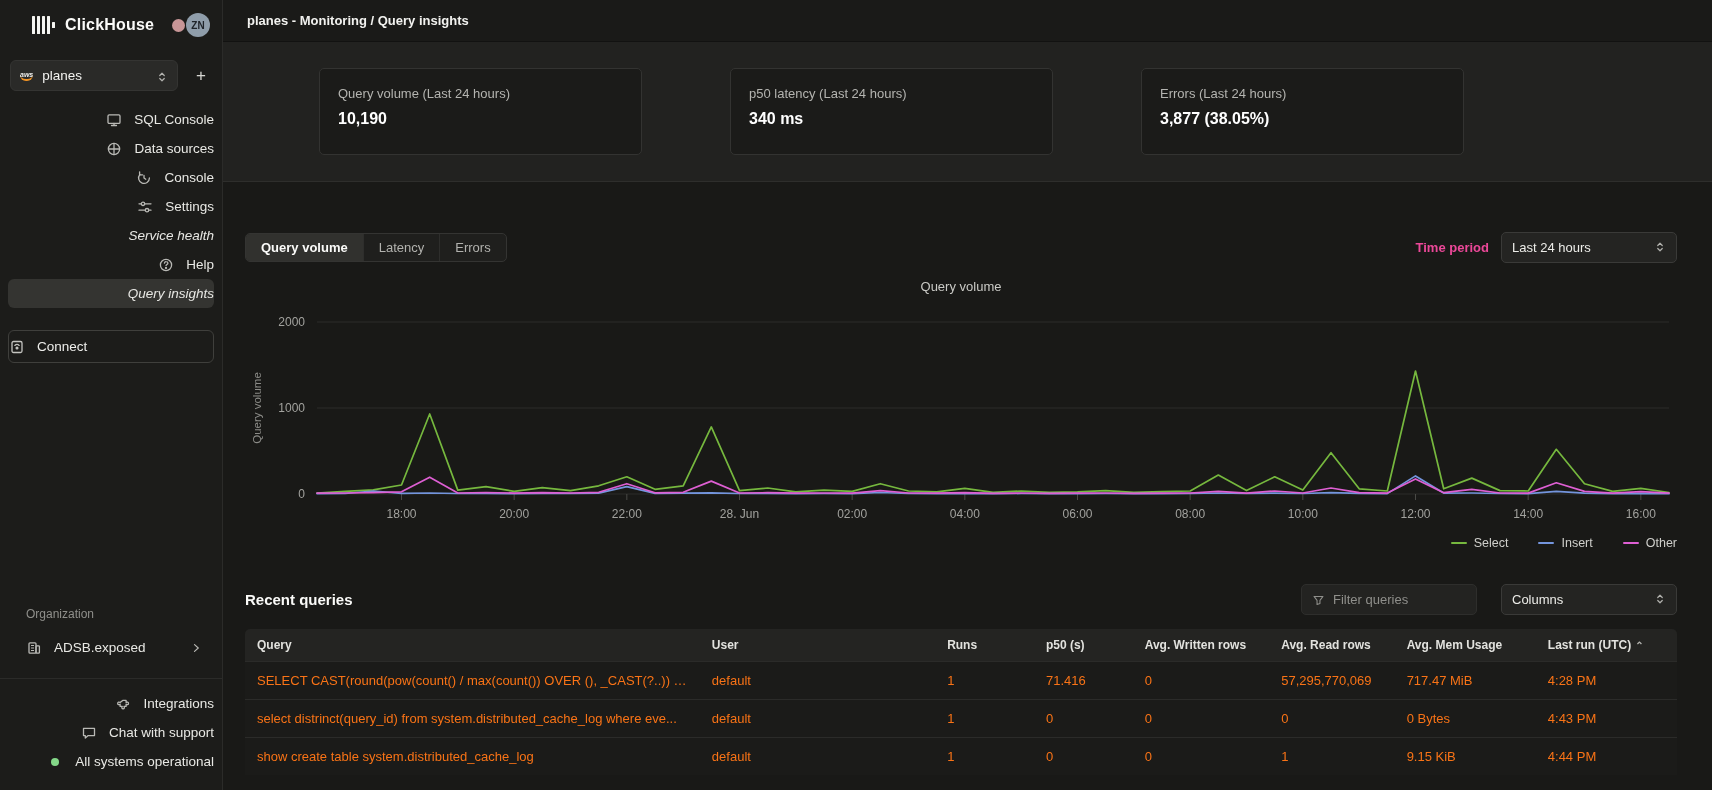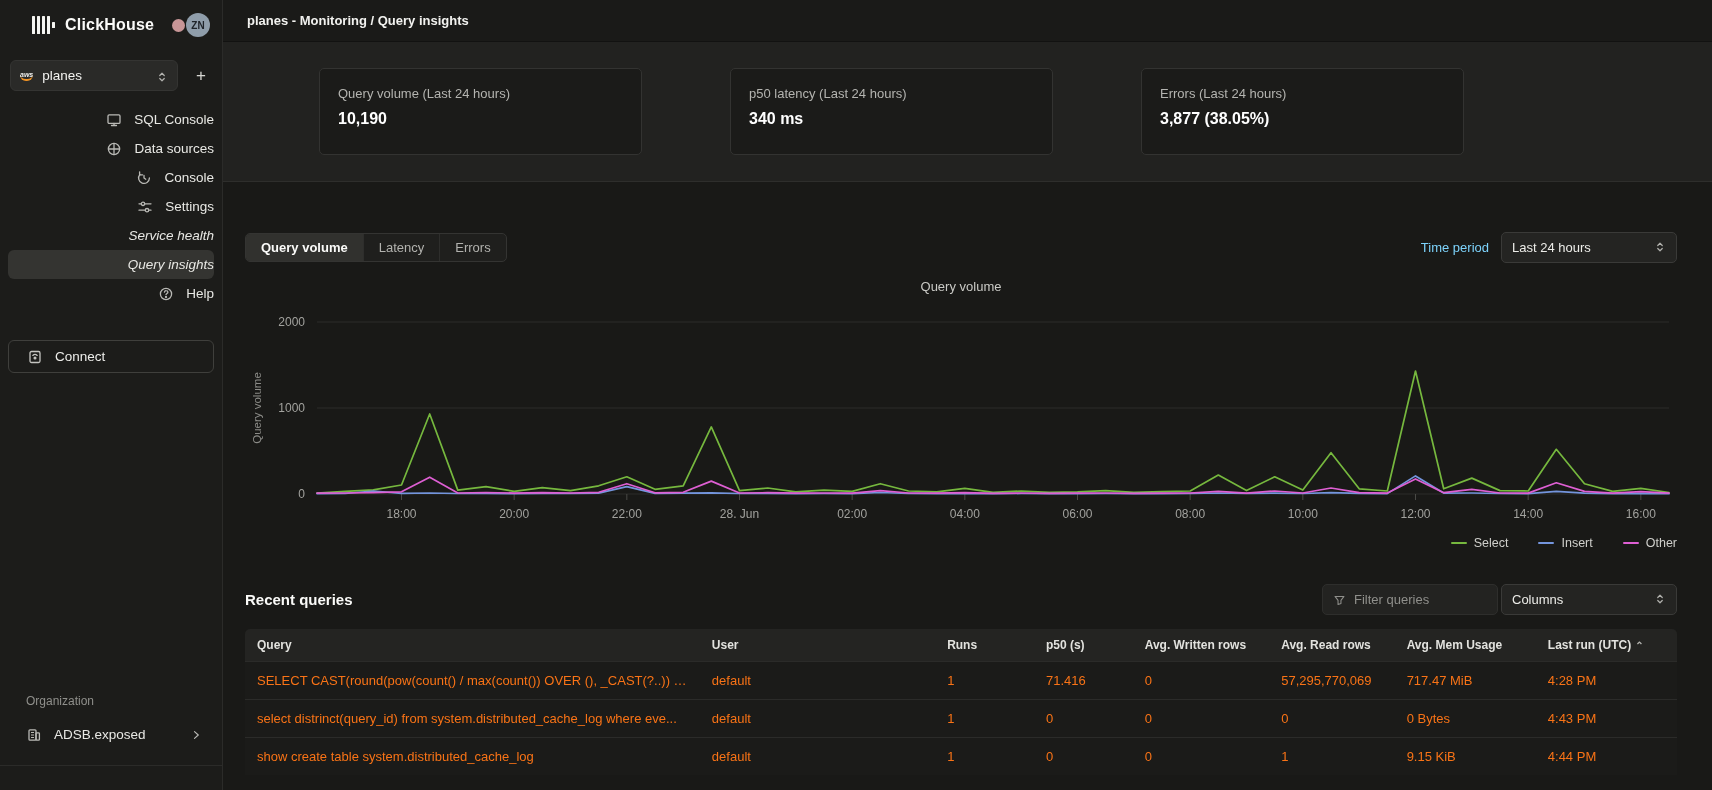--- a/index.html
+++ b/index.html
@@ -24,22 +24,22 @@
   .aws-mini { font-size:7px; font-weight:700; color:#efefec; font-style:italic; line-height:1;
     border-bottom:2px solid #ef9224; border-radius:0 0 6px 6px; padding-bottom:1px; }
   .service-name { font-size:13.5px; color:#f2f2ef; flex:1; }
   .plus-btn { width:22px; text-align:center; font-size:17px; color:#d8d8d4; cursor:pointer; }
   .nav { display:flex; flex-direction:column; }
   .side-item { display:flex; align-items:center; gap:12px; height:29px; border-radius:6px;
     padding-left:18px; font-size:13.5px; color:#e8e8e4; cursor:pointer;justify-content:flex-end; }
   .side-item .ic { width:16px; height:16px; color:#b9b9b5; display:flex; align-items:center; justify-content:center; }
   .side-item.sub { padding-left:33px;font-style:italic; }
   .side-item.active { background:#343431; }
-  .connect-btn { display:flex; align-items:center; gap:12px; height:33px; margin-top:32px;
-    border:1px solid #3f3f3c; border-radius:6px; padding-left:18px; font-size:13.5px; cursor:pointer; }
+  .connect-btn { display:flex; align-items:center; gap:12px; height:33px; margin-top:22px;
+    border:1px solid #3f3f3c; border-radius:6px; font-size:13.5px; cursor:pointer; }
   .connect-btn .ic { width:16px; height:16px; color:#c5c5c1; }
   .org-label { margin-top:auto; padding-left:18px; font-size:12px; color:#8f8f8b; }
   .org-row { margin-top:12px; }
   .org-chevron { margin-left:auto; margin-right:12px; color:#b9b9b5; width:12px; height:12px; }
   .side-divider { border-top:1px solid #2b2b29; margin:16px -8px 10px -8px; }
   .status-dot { width:8px; height:8px; border-radius:50%; background:#84d788; margin:0 4px; }
 
   
   .main { flex:1; display:flex; flex-direction:column; height:100%; overflow:hidden; }
   .topbar { height:42px; background:#1a1a18; border-bottom:1px solid #121211;
@@ -52,35 +52,35 @@
   .stat-label { font-size:13px; color:#b4b4b0; }
   .stat-value { font-size:16px; font-weight:700; color:#ffffff; margin-top:9px; }
 
   .content { flex:1; padding:0 35px 0 22px; display:flex; flex-direction:column; }
   .controls-row { display:flex; align-items:center; margin-top:50px; height:31px; }
   .tab-group { display:inline-flex; border:1px solid #343432; border-radius:5px; overflow:hidden; background:#1f1f1d; }
   .tab { padding:6px 15px; font-size:13px; color:#b2b2ae; cursor:pointer; border-left:1px solid #2e2e2c; }
   .tab:first-child { border-left:none; }
   .tab.active { background:#31312e; color:#fbfbf9; font-weight:700; }
   .time-period { margin-left:auto; display:flex; align-items:center; gap:12px; }
-  .time-period-label { font-size:13px; font-weight:400; color:#7dd3fc; }
+  .time-period-label { font-size:13px; font-weight:700; color:#ec4899; }
   .select-box { width:176px; height:31px; background:#242422; border:1px solid #3a3a38;
     border-radius:5px; display:flex; align-items:center; padding:0 10px; font-size:13px;
     color:#ececE8; cursor:pointer; }
   .select-box .caret { margin-left:auto; width:12px; height:14px; color:#b2b2ae; }
 
   .chart-wrap { margin-top:16px; }
   .chart-title { text-align:center; font-size:13px; color:#c9c9c5; }
   .legend { display:flex; justify-content:flex-end; gap:30px; }
   .legend-item { display:flex; align-items:center; gap:7px; font-size:12.5px; color:#cfcfcb; }
   .legend-swatch { width:16px; height:2.5px; border-radius:1px; }
 
   .rq-head { display:flex; align-items:center; margin-top:34px; }
   .rq-title { font-size:15px; font-weight:700; color:#fafaf8; }
-  .rq-controls { margin-left:auto; display:flex; gap:3px; }
+  .rq-controls { margin-left:auto; display:flex; gap:24px; }
   .filter-box { width:176px; height:31px; background:#232321; border:1px solid #2e2e2c;
     border-radius:5px; display:flex; align-items:center; gap:8px; padding:0 10px; cursor:text; }
   .filter-box .ic { width:13px; height:13px; color:#8f8f8b; }
   .filter-box input { background:transparent; border:none; outline:none; width:120px;
     font-size:13px; color:#ececE8; font-family:"Liberation Sans",sans-serif; }
   .filter-box input::placeholder { color:#8f8f8b; }
 
   table.rq { width:100%; border-collapse:collapse; margin-top:14px; table-layout:fixed; }
   table.rq thead tr { background:#242422; }
   table.rq th { font-size:12px; font-weight:700; color:#e2e2de; text-align:left;
@@ -155,32 +155,32 @@
               <path d="M2 4.8h12M2 11.2h12"></path>
               <circle cx="6" cy="4.8" r="1.7" fill="#1c1c1a"></circle>
               <circle cx="10" cy="11.2" r="1.7" fill="#1c1c1a"></circle>
             </svg>
           </span>
           <span>Settings</span>
         </div>
         <div class="side-item sub">
           <span>Service health</span>
         </div>
-        <div class="side-item sub active">
-          <span>Query insights</span>
-        </div>
         <div class="side-item">
           <span class="ic">
             <svg viewBox="0 0 16 16" fill="none" stroke="currentColor" stroke-width="1.3" stroke-linecap="round">
               <circle cx="8" cy="8" r="5.6"></circle>
               <path d="M6.4 6.2c.2-1 1-1.6 1.9-1.5.9 0 1.6.7 1.6 1.5 0 1.1-1.6 1.3-1.9 2.3"></path>
               <circle cx="8" cy="11" r="0.5" fill="currentColor"></circle>
             </svg>
           </span>
           <span>Help</span>
+        </div>
+        <div class="side-item sub active">
+          <span>Query insights</span>
         </div>
       </nav>
     <div class="connect-btn">
       <span class="ic"><svg viewBox="0 0 16 16" fill="none" stroke="currentColor" stroke-width="1.3" stroke-linecap="round">
             <rect x="3" y="2.5" width="10" height="11" rx="1.5"></rect>
             <path d="M5.8 6.4c1.3-1.2 3.1-1.2 4.4 0"></path>
             <circle cx="8" cy="9" r="0.9" fill="currentColor"></circle>
           </svg></span>
       <span>Connect</span>
     </div>
@@ -193,20 +193,44 @@
             <rect x="10" y="5.8" width="3.4" height="7.4" rx="0.8"></rect>
             <path d="M5 5.5h3M5 8h3M5 10.5h3" stroke-width="1.1"></path>
           </svg>
         </span>
       <span>ADSB.exposed</span>
       <span class="org-chevron"><svg viewBox="0 0 16 16" fill="none" stroke="currentColor" stroke-width="1.6" stroke-linecap="round" stroke-linejoin="round">
             <path d="M6 3.5l5 4.5-5 4.5"></path>
           </svg></span>
     </div>
     <div class="side-divider"></div>
+    <nav id="side-footer">
+        <div class="side-item">
+          <span class="ic">
+            <svg viewBox="0 0 16 16" fill="none" stroke="currentColor" stroke-width="1.3" stroke-linejoin="round">
+              <path d="M6.2 2.6h3.4v2.2c1-.9 2.4-.5 2.4.8s-1.4 1.7-2.4.8v2.2H7.4c.9 1 .5 2.4-.8 2.4s-1.7-1.4-.8-2.4H3.6V6.4c-1 .9-2.4.5-2.4-.8s1.4-1.7 2.4-.8z" transform="translate(1.5,1.8)"></path>
+            </svg>
+          </span>
+          <span>Integrations</span>
+        </div>
+        <div class="side-item">
+          <span class="ic">
+            <svg viewBox="0 0 16 16" fill="none" stroke="currentColor" stroke-width="1.3" stroke-linejoin="round">
+              <path d="M2.5 3.4h11v7.2H7.2l-2.9 2.5v-2.5H2.5z"></path>
+            </svg>
+          </span>
+          <span>Chat with support</span>
+        </div>
+        <div class="side-item">
+          <span class="ic">
+            <span class="status-dot"></span>
+          </span>
+          <span>All systems operational</span>
+        </div>
+      </nav>
   </aside>
 
   <main class="main">
     <div class="topbar">
       <span class="topbar-title">planes - Monitoring / Query insights</span>
     </div>
 
     <div class="stats-band" id="stats-band">
         <div class="stat-card">
           <div class="stat-label">Query volume (Last 24 hours)</div>

